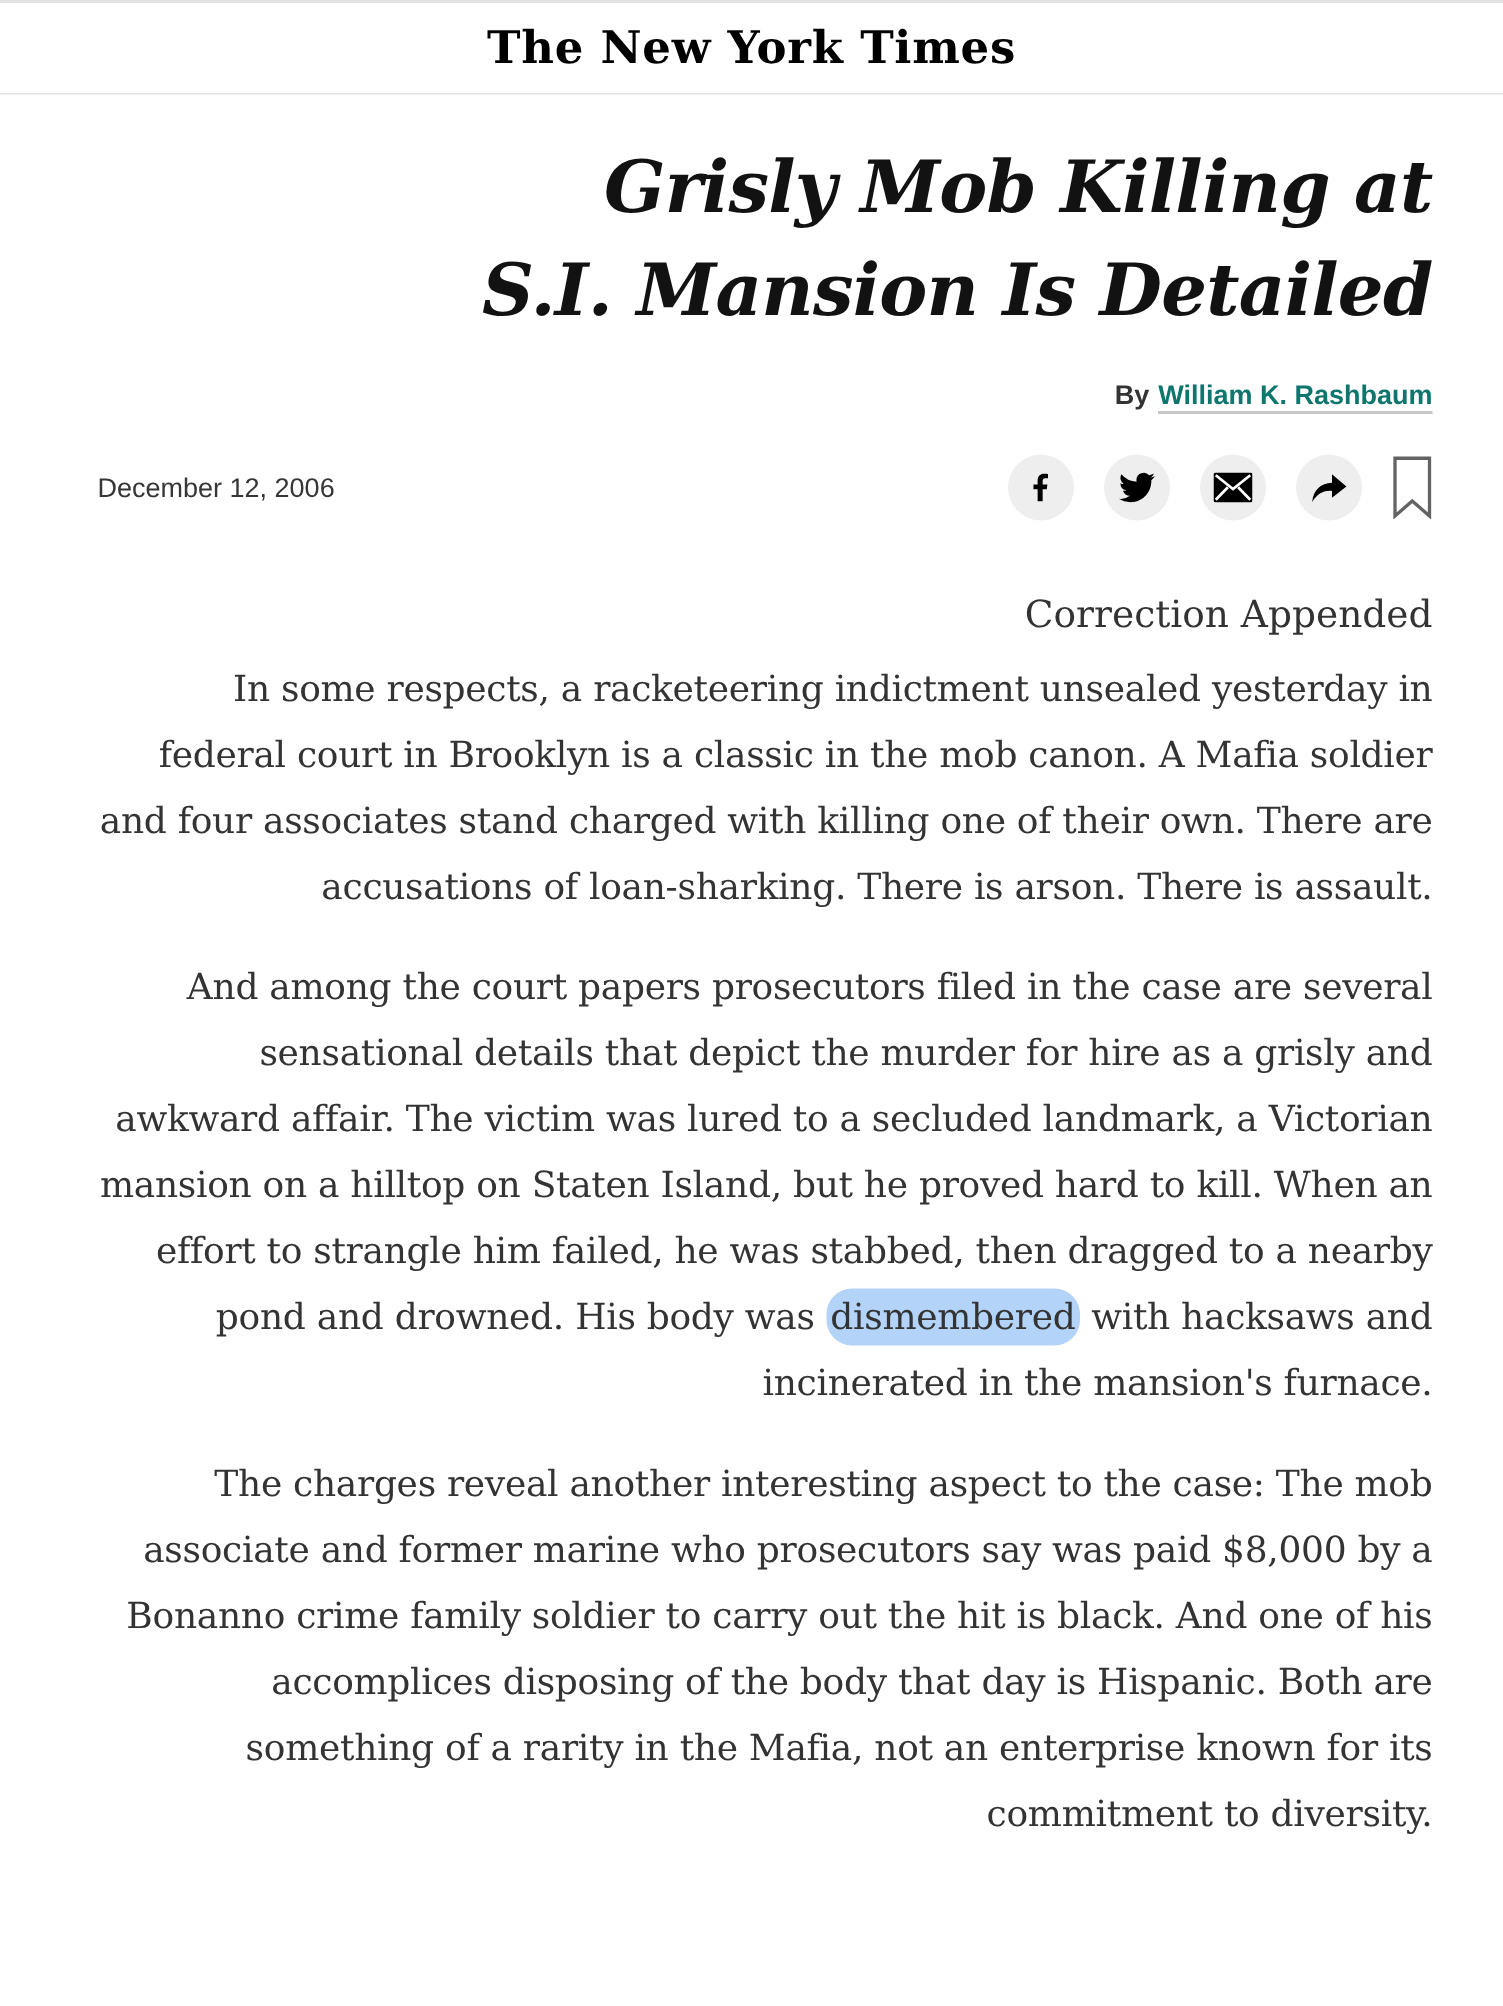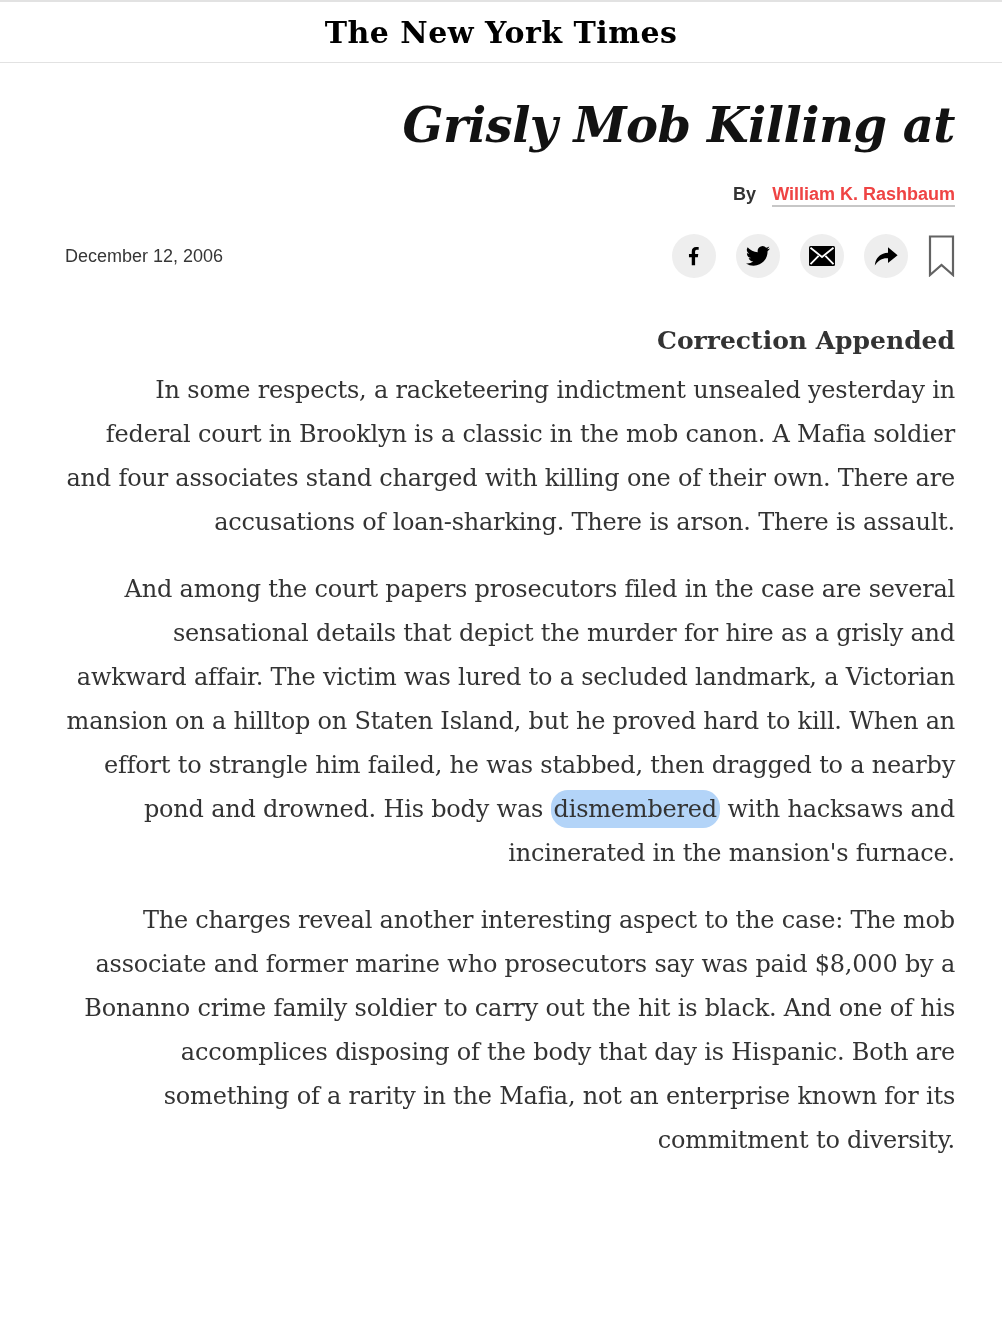--- a/index.html
+++ b/index.html
@@ -48,22 +48,22 @@
   .headline .hl-line { display: block; }
 
   .byline {
     margin-top: 24px;
     font-family: "Liberation Sans", sans-serif;
     font-weight: 700;
     font-size: 18px;
     color: #333;
   }
   .author {
-    margin-left: 16px;
-    color: #ef4444;
+    margin-left: 6px;
+    color: #0f766e;
     border-bottom: 2px solid #c7c7c7;
     padding-bottom: 1px;
     cursor: pointer;
     text-decoration: none;
   }
 
   .meta-row {
     margin-top: 27px;
     height: 48px;
     display: flex;
@@ -100,21 +100,21 @@
     padding: 0;
     display: flex;
     align-items: center;
     justify-content: center;
     cursor: pointer;
   }
 
   .correction {
     margin-top: 46px;
     font-family: "DejaVu Serif", serif;
-    font-weight: 700;
+    font-weight: 400;
     font-size: 25px;
     color: #333;
     cursor: pointer;
     display: inline-block;
   }
 
   .para {
     font-family: "DejaVu Serif", serif;
     font-size: 24px;
     line-height: 44px;
@@ -137,20 +137,21 @@
 <div class="page">
 
   <header class="masthead">
     <div class="logo">The New York Times</div>
   </header>
 
   <main class="content">
 
     <h1 class="headline">
         <span class="hl-line">Grisly Mob Killing at</span>
+        <span class="hl-line">S.I. Mansion Is Detailed</span>
       </h1>
 
     <div class="byline"><span>By</span><a class="author">William K. Rashbaum</a></div>
 
     <div class="meta-row">
       <span class="date">December 12, 2006</span>
 
       <div class="share">
 
         <button class="icon-btn">

